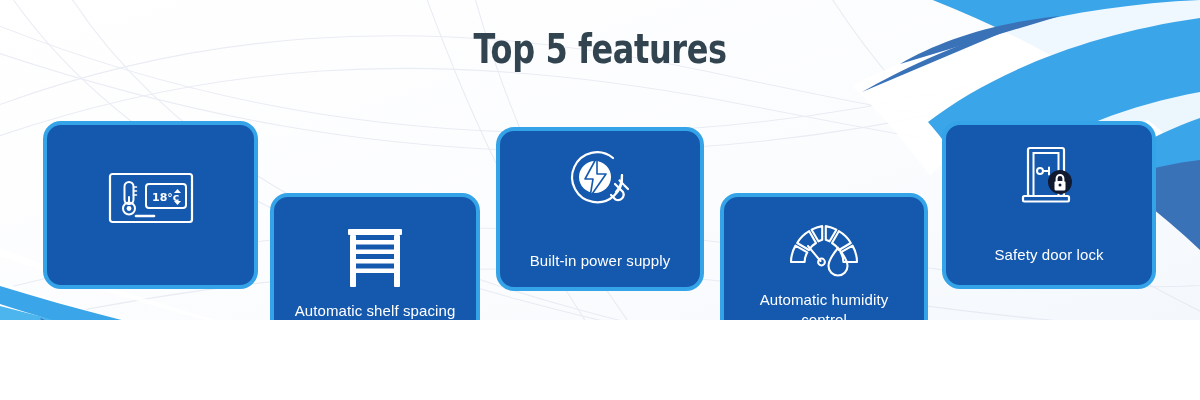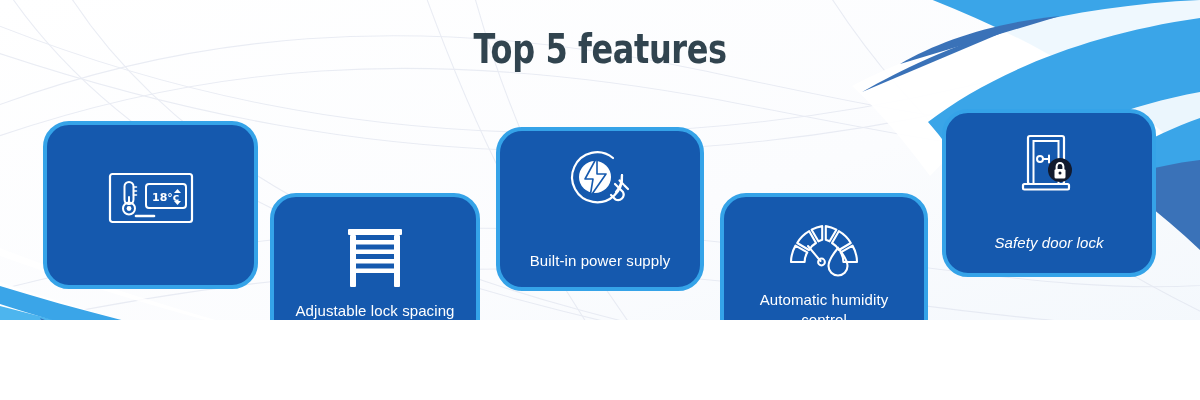--- a/index.html
+++ b/index.html
@@ -46,21 +46,21 @@
   }
 
   
   .cards {
     position: absolute;
     inset: 0;
   }
 
   .card {
     position: absolute;
-    border-radius: 26px;
+    border-radius: 18px;
     background: #1559ae;
     border: 4px solid #35a3e8;
     display: flex;
     flex-direction: column;
     align-items: center;
     justify-content: center;
     text-align: center;
     padding: 10px 12px;
   }
 
@@ -77,21 +77,21 @@
     font-weight: 500;
     letter-spacing: 0.1px;
     max-width: 200px;
   }
 
   
   .card-1 { left: 43px;  top: 121px; width: 215px; height: 168px; }
   .card-2 { left: 270px; top: 193px; width: 210px; height: 164px; }
   .card-3 { left: 496px; top: 127px; width: 208px; height: 164px; }
   .card-4 { left: 720px; top: 193px; width: 208px; height: 164px; justify-content: center; }
-  .card-5 { left: 942px; top: 109px; width: 214px; height: 168px; font-style: italic; }
+  .card-5 { left: 942px; top: 121px; width: 214px; height: 168px; }
 
   .card-1 .card-icon { margin-bottom: 14px; }
   .card-3 .card-label, .card-5 .card-label { max-width: 190px; margin-top: 28px; }
 </style>
 </head>
 <body>
 
 <div class="infographic">
 
   <svg class="bg-layer" viewBox="0 0 1200 400" preserveAspectRatio="none" aria-hidden="true">
@@ -185,21 +185,21 @@
             <rect x="4" y="0" width="54" height="6" rx="1"></rect>
             <rect x="6" y="6" width="6" height="52" rx="1"></rect>
             <rect x="50" y="6" width="6" height="52" rx="1"></rect>
             <rect x="12" y="11" width="38" height="4.5"></rect>
             <rect x="12" y="20.5" width="38" height="4.5"></rect>
             <rect x="12" y="30" width="38" height="4.5"></rect>
             <rect x="12" y="39.5" width="38" height="4.5"></rect>
           </g>
         </svg>
       </span>
-      <span class="card-label">Adjustable lock spacing</span>
+      <span class="card-label">Automatic shelf spacing</span>
     </div>
 
     <div class="card card-3">
       <span class="card-icon">
         <svg width="68" height="64" viewBox="0 0 68 64" fill="none" aria-hidden="true">
           <path d="M56 28 A25 25 0 1 1 47 11" stroke="#ffffff" stroke-width="2.2" stroke-linecap="round"></path>
           <path d="M56 28 A25 25 0 0 1 50 45" stroke="#ffffff" stroke-width="2.2" stroke-linecap="round"></path>
           <circle cx="29" cy="30" r="16" fill="#ffffff"></circle>
           <path d="M31 10 L19 32 L27 32 L24 50 L40 27 L31 27 Z" fill="#ffffff"></path>
           <path d="M31 10 L19 32 L27 32 L24 50 L40 27 L31 27 Z" fill="#ffffff" stroke="#1559ae" stroke-width="1.6" stroke-linejoin="round"></path>

